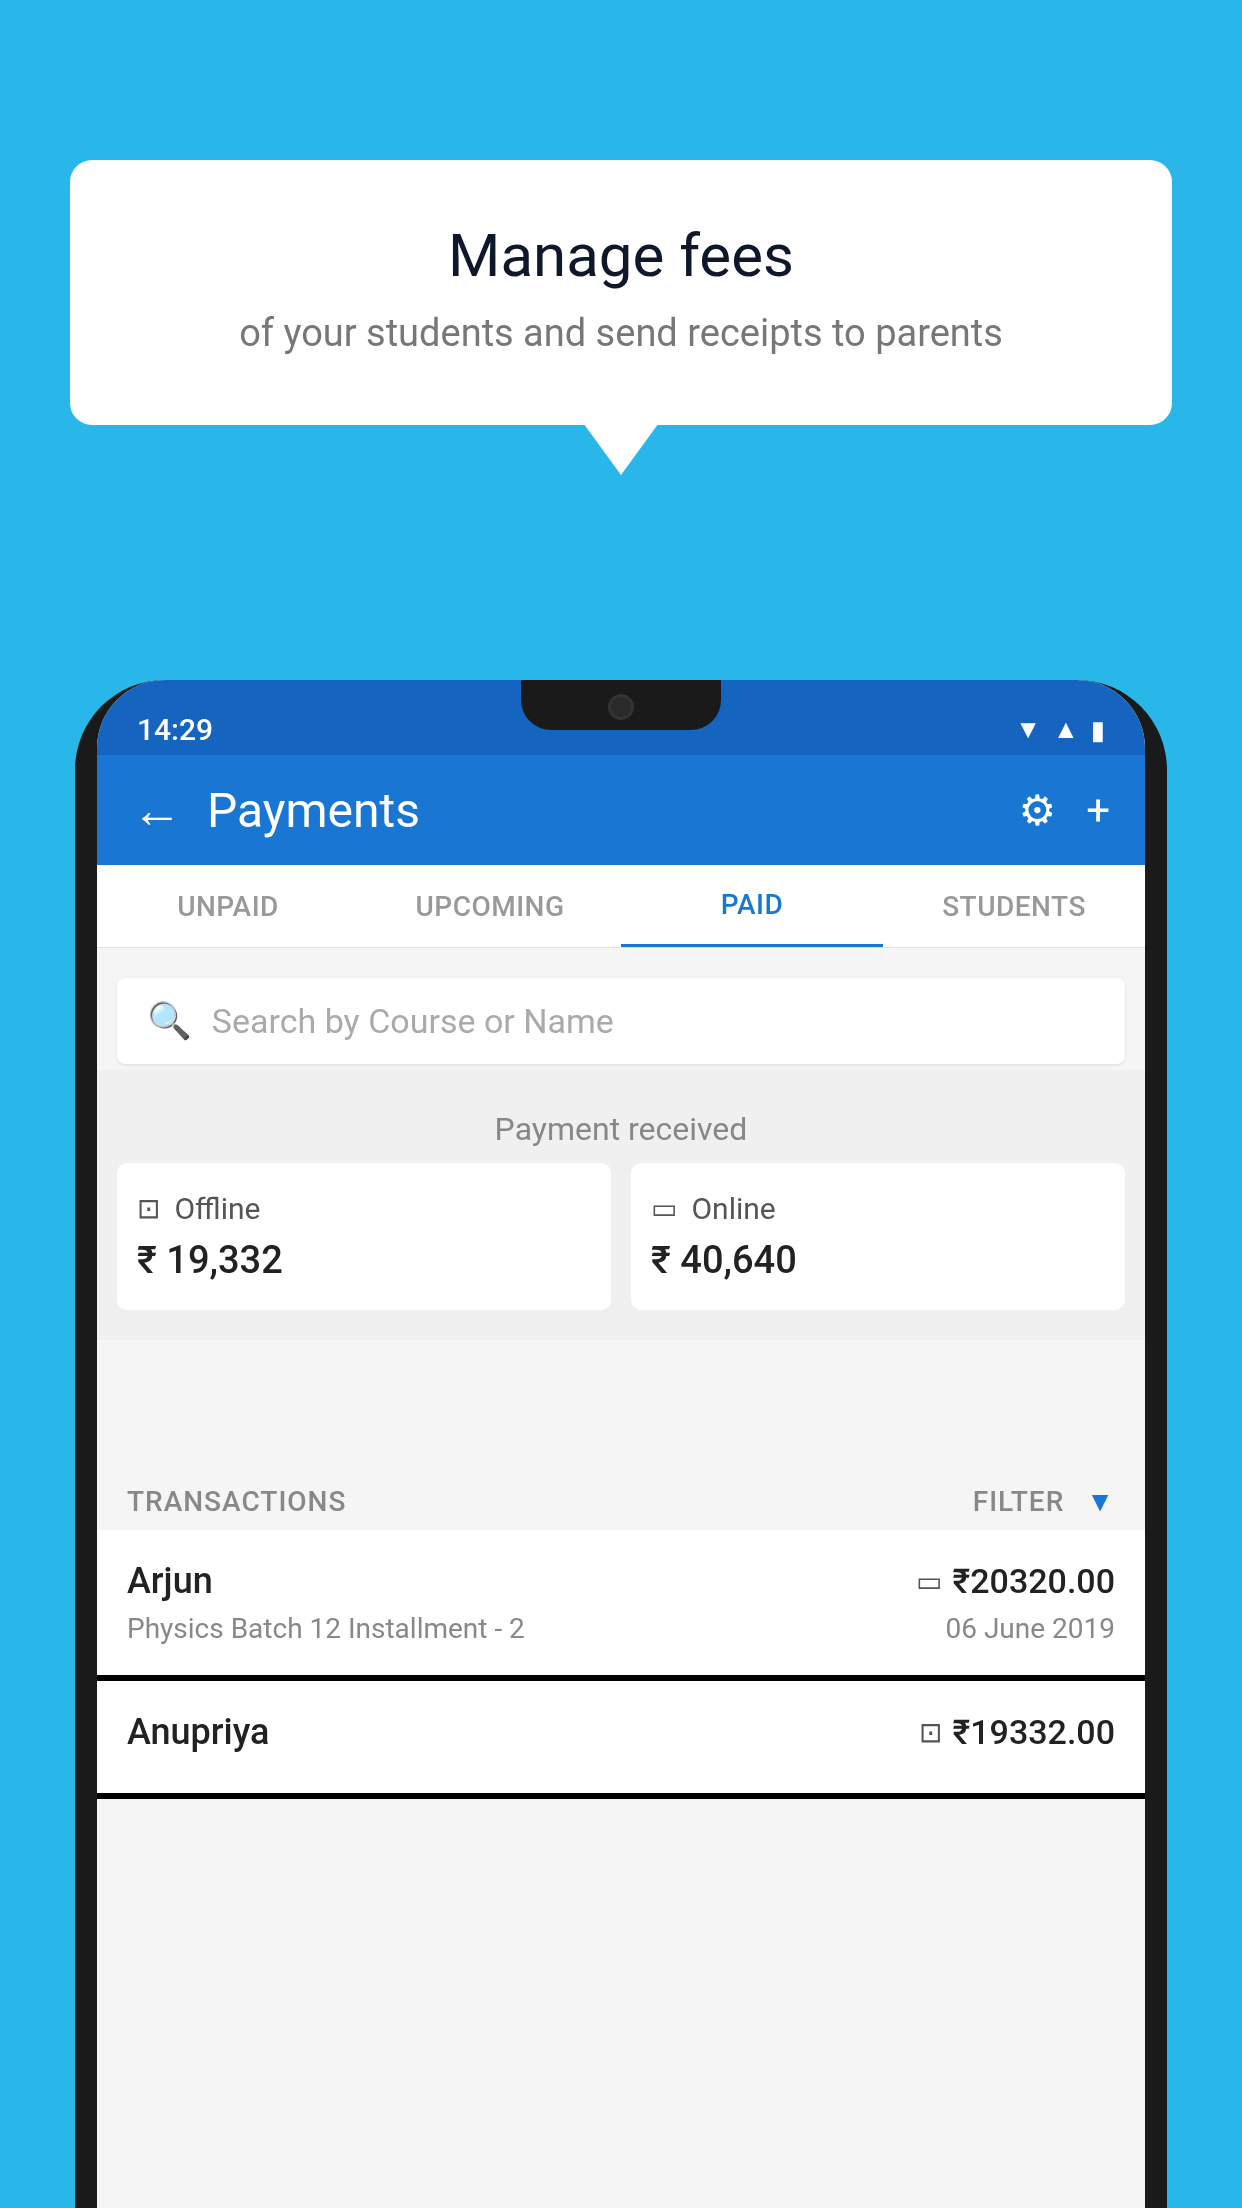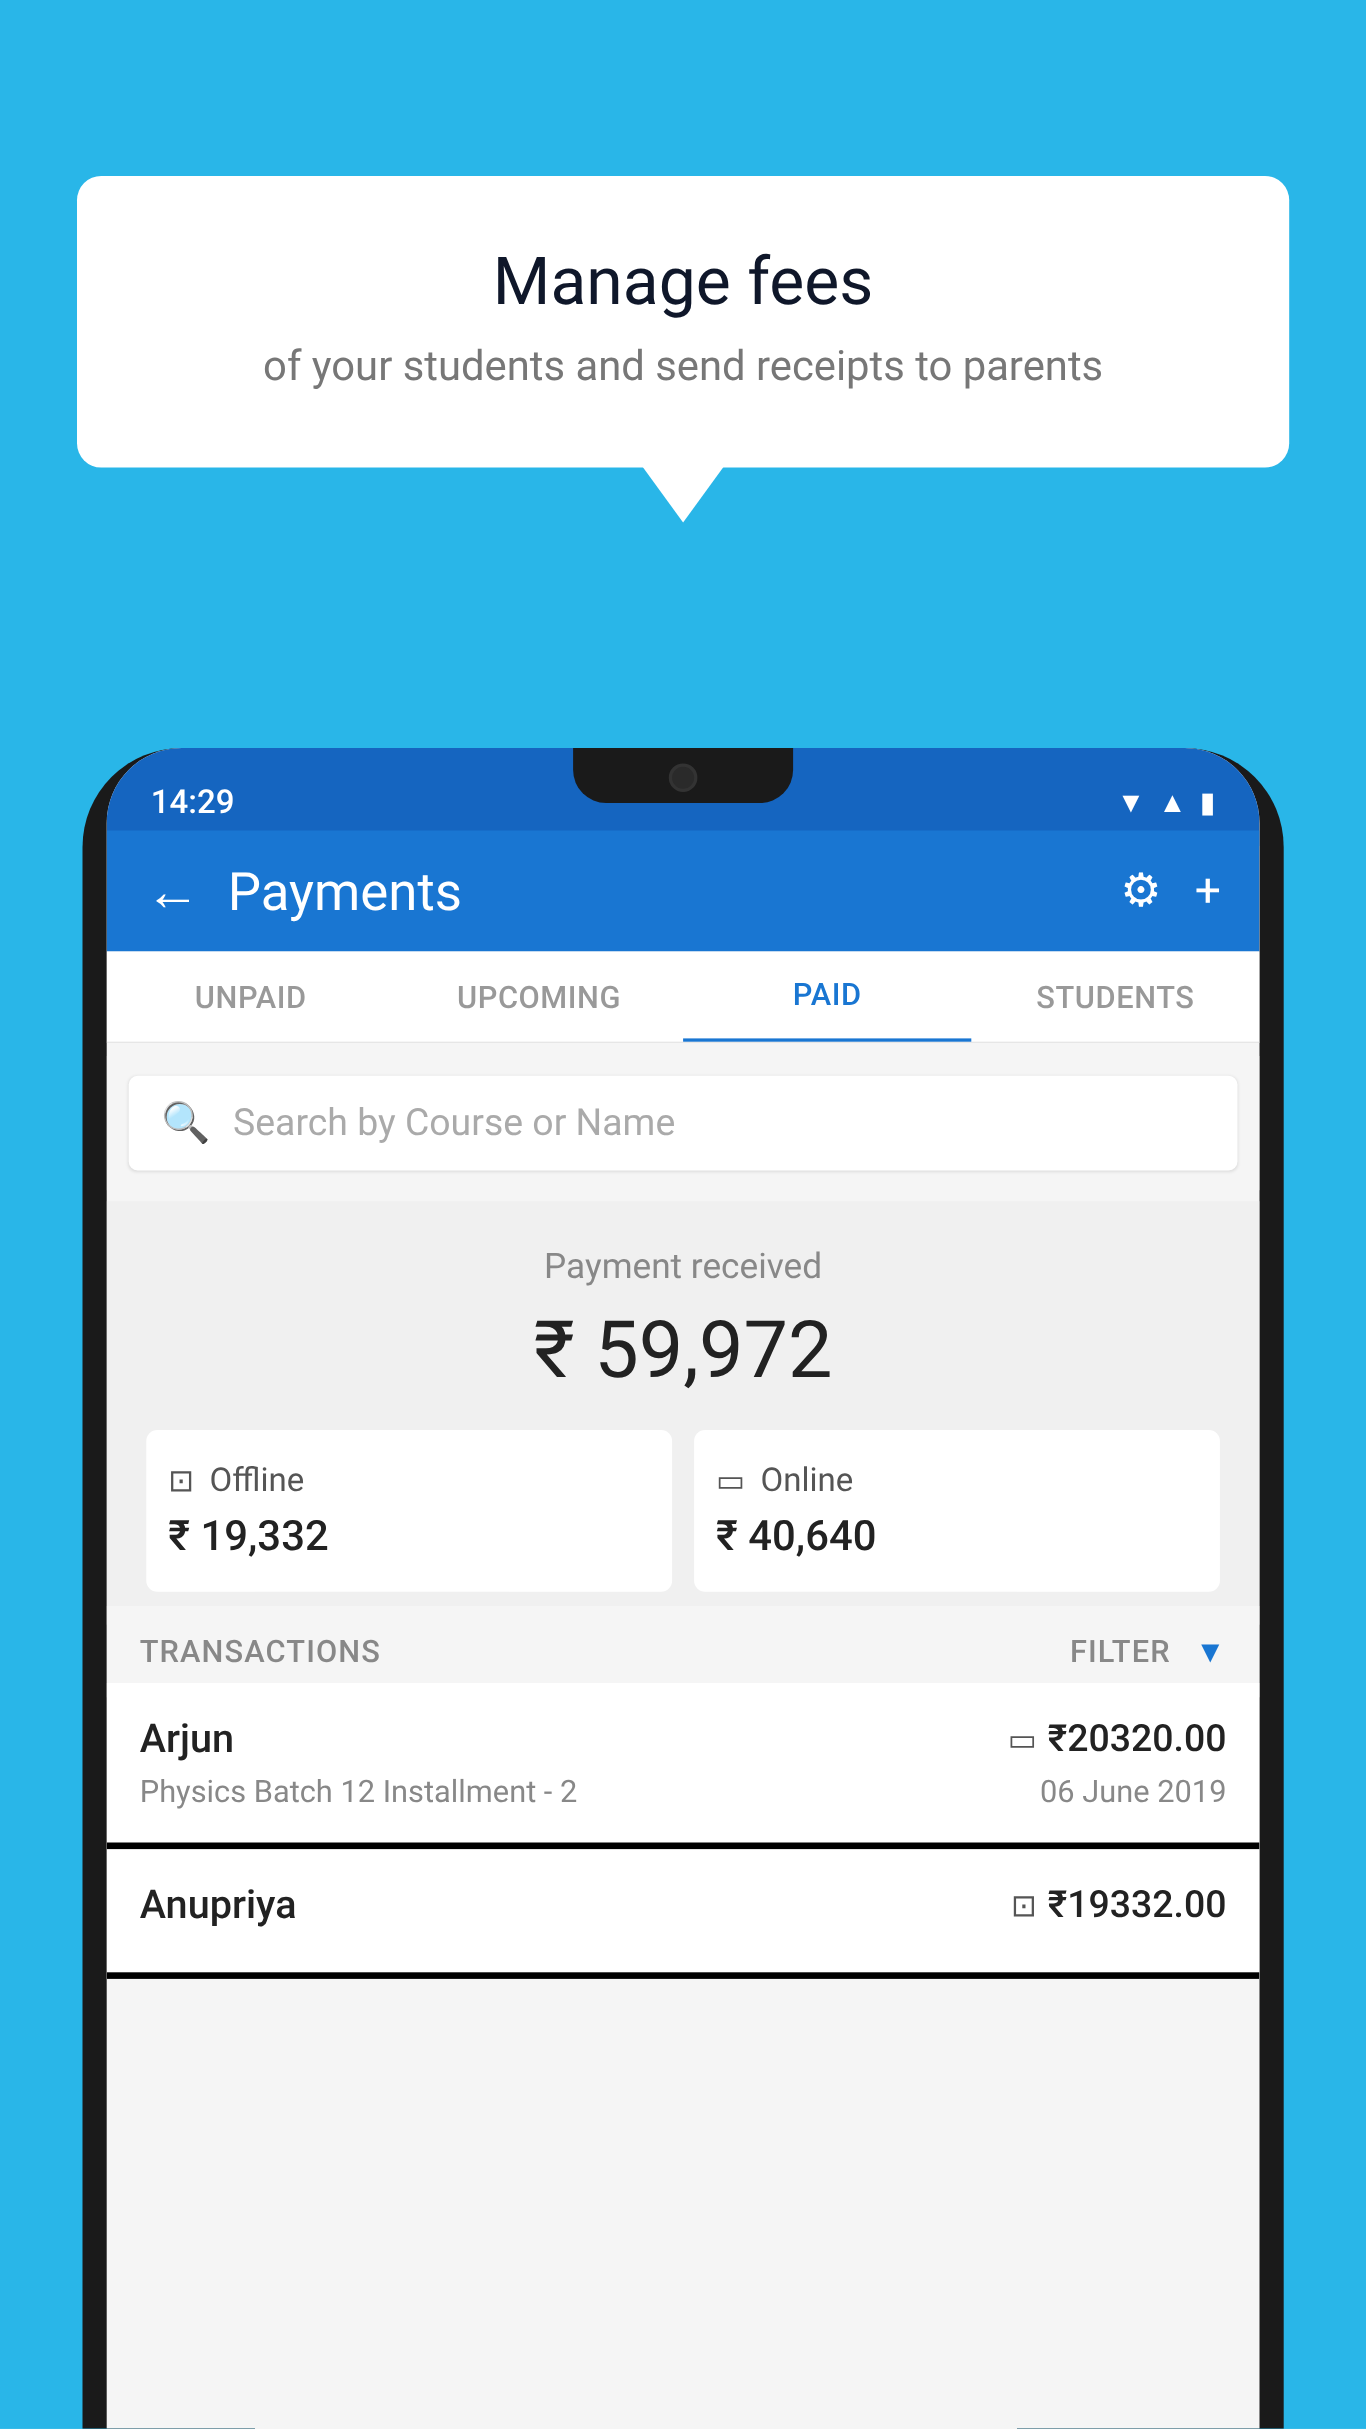--- a/index.html
+++ b/index.html
@@ -228,25 +228,25 @@
     }
 
     .search-placeholder {
       font-size: 34px;
       color: #aaaaaa;
     }
 
     
     .payment-summary {
       position: absolute;
-      top: 412px;
+      top: 390px;
       left: 0;
       right: 0;
       background: #f0f0f0;
-      padding: 40px 36px 30px;
+      padding: 40px 20px 30px;
       text-align: center;
     }
 
     .payment-label {
       font-size: 32px;
       color: #888888;
       margin-bottom: 15px;
     }
 
     .payment-amount {
@@ -432,21 +432,20 @@
 
     <div class="search-container">
       <div class="search-bar">
         <span class="search-icon-wrap">🔍</span>
         <span class="search-placeholder">Search by Course or Name</span>
       </div>
     </div>
 
     <div class="payment-summary">
       <div class="payment-label">Payment received</div>
-      <div class="payment-amount">₹ 59,972</div>
       <div class="payment-cards">
 
         <div class="payment-card">
           <div class="payment-card-header">
             <span class="payment-card-icon">⊡</span>
             <span>Offline</span>
           </div>
           <div class="payment-card-amount">₹ 19,332</div>
         </div>
 

